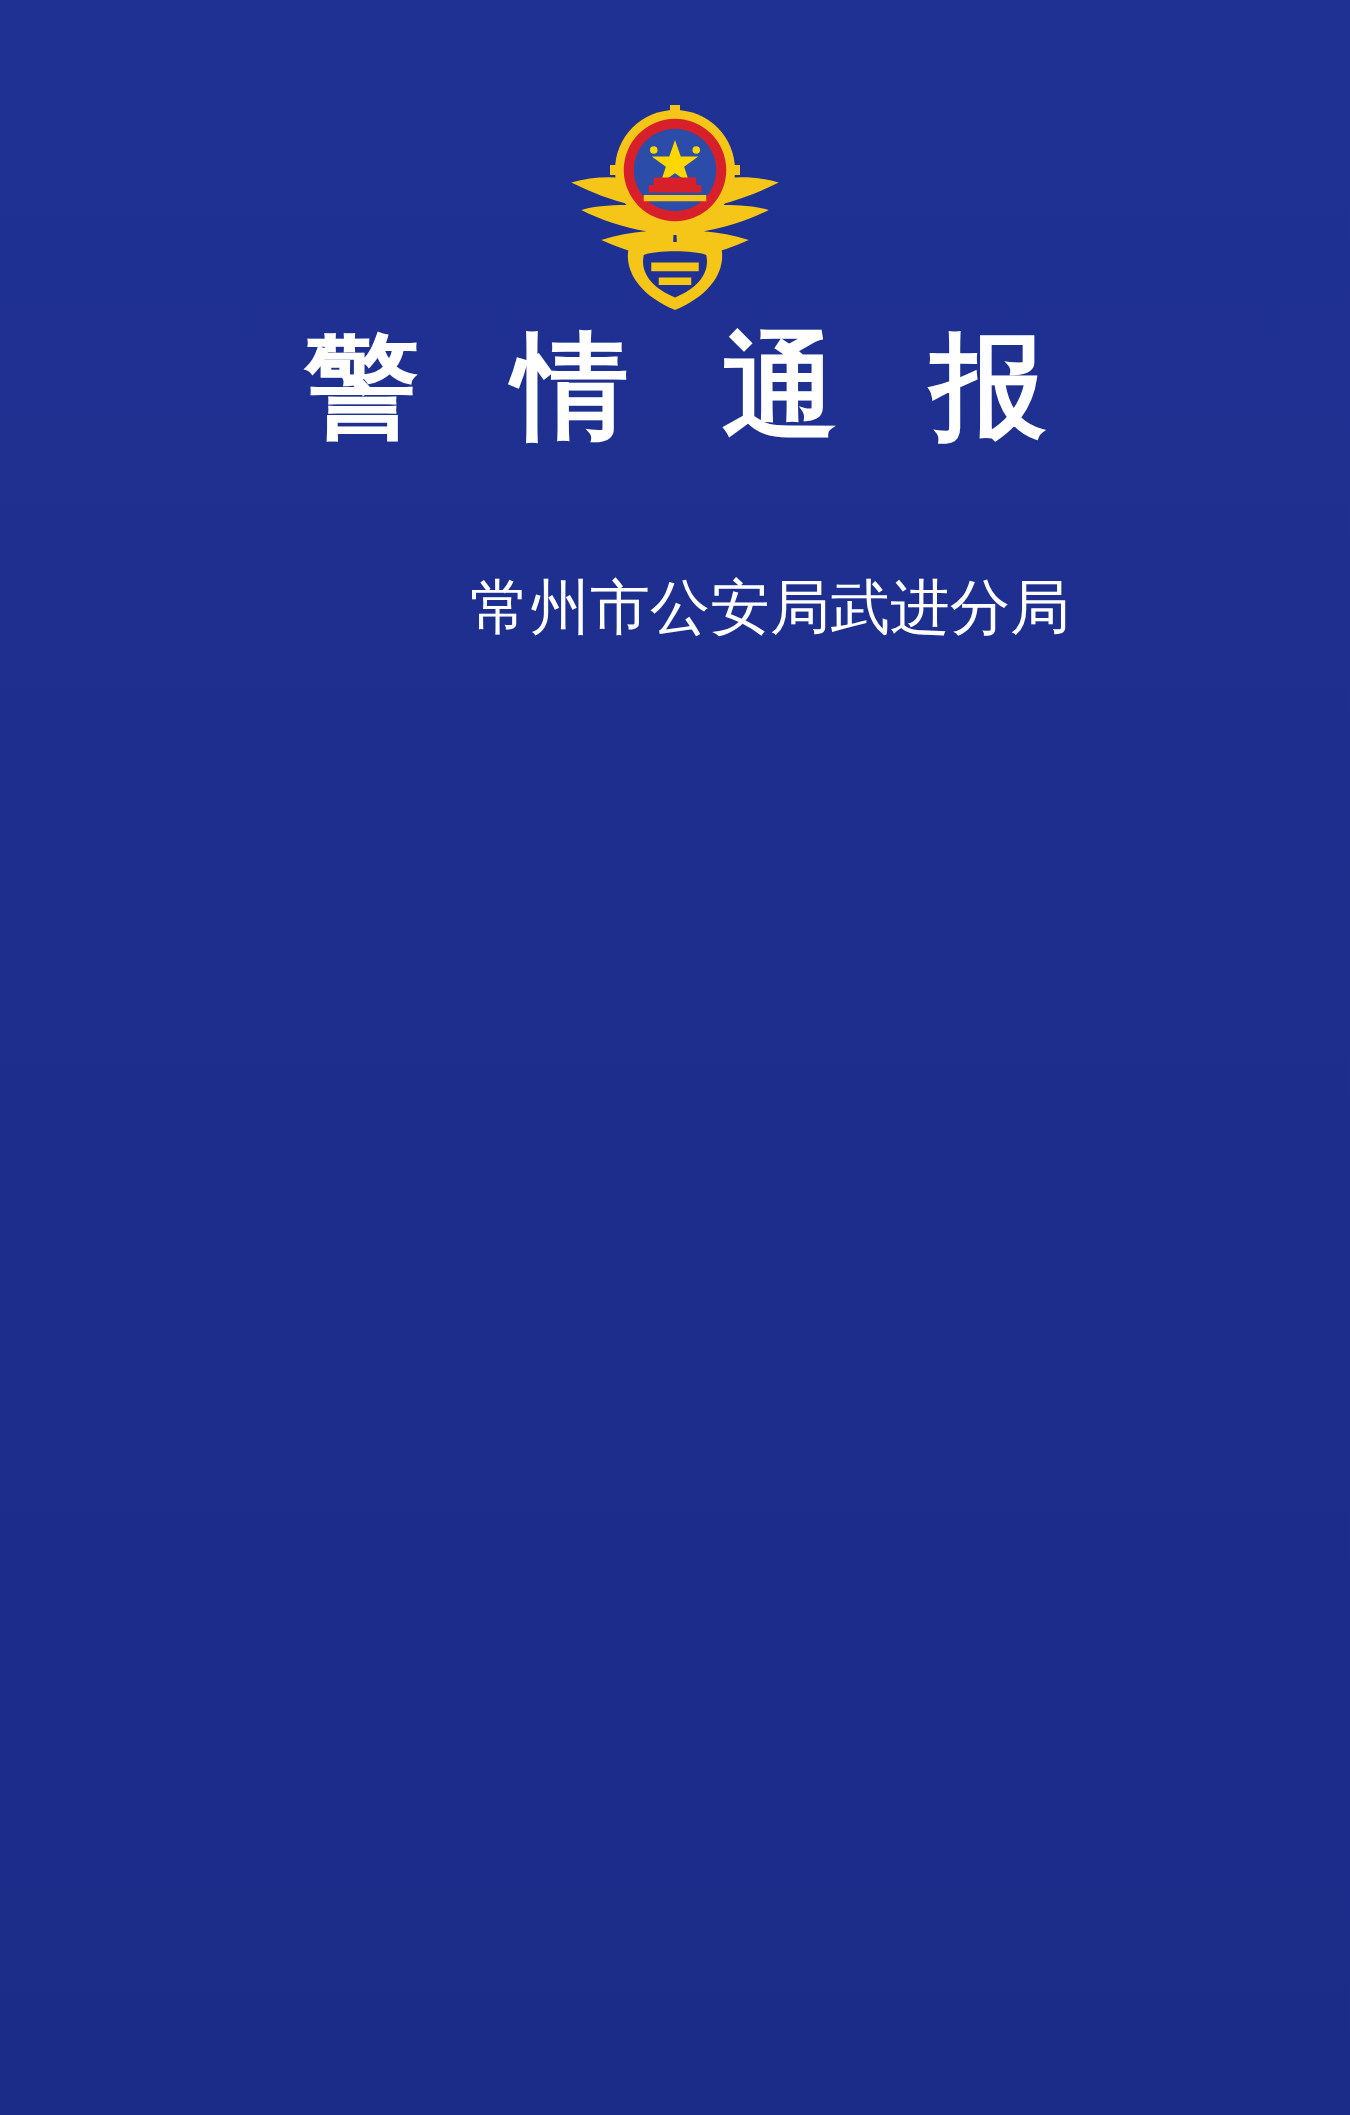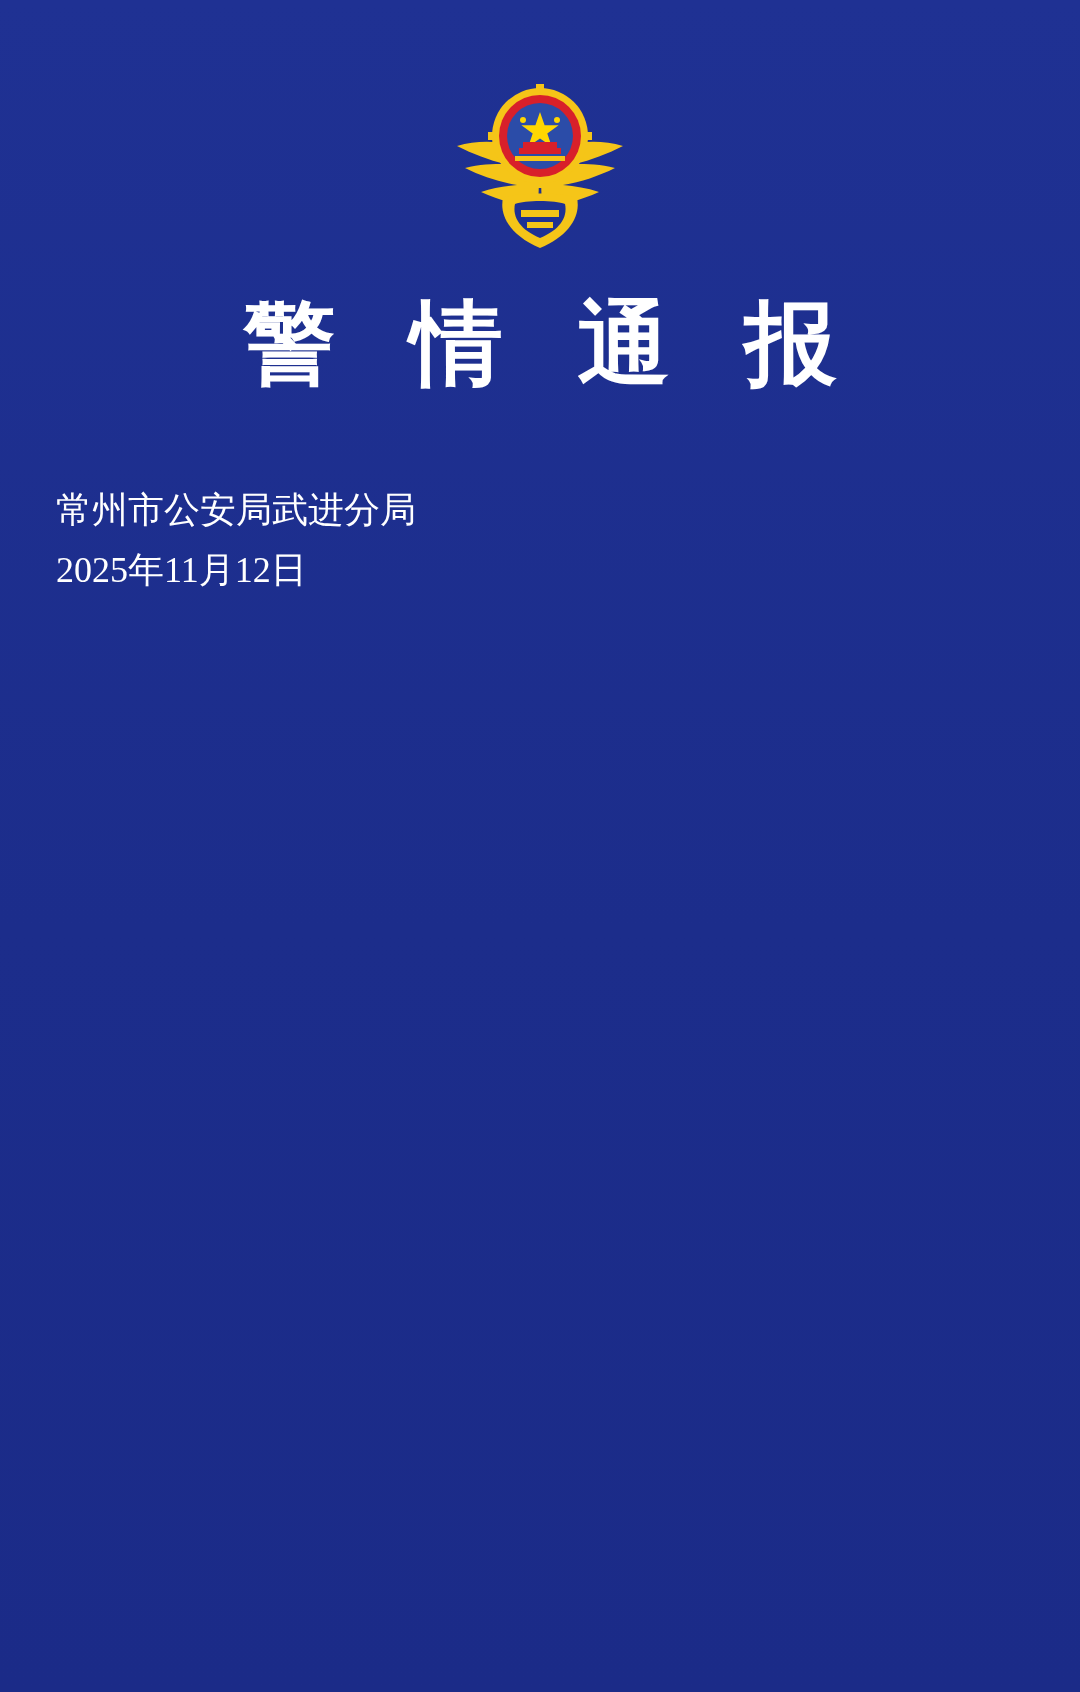--- a/index.html
+++ b/index.html
@@ -32,21 +32,20 @@
     padding-top: 80px;
   }
   .emblem {
     width: 210px;
     height: 180px;
     display: block;
   }
 
   
   .title {
-    margin-top: 34px;
     text-align: center;
     color: #ffffff;
     font-size: 92px;
     line-height: 1.1;
     letter-spacing: 26px;
     text-indent: 26px;
     font-weight: 700;
     font-family: "Liberation Serif", "DejaVu Serif", serif;
   }
 
@@ -60,22 +59,23 @@
     text-justify: inter-ideograph;
     text-indent: 2em;
     padding: 0 74px;
     font-family: "Liberation Serif", "DejaVu Serif", serif;
   }
 
   
   .signature {
     margin-top: 86px;
     padding-right: 168px;
+    text-align: right;
     color: #ffffff;
-    font-size: 36px;
+    font-size: 48px;
     line-height: 1.65;
     font-family: "Liberation Serif", "DejaVu Serif", serif;
   }
   .signature div { white-space: nowrap; }
   .sig-date { padding-right: 18px; }
 </style>
 </head>
 <body>
 
 <div class="poster">
@@ -113,16 +113,15 @@
         <rect x="148" y="52" width="9" height="8"></rect>
       </g>
     </svg>
   </div>
 
   <div class="title">警 情 通 报</div>
 
 
   <div class="signature">
     <div class="sig-issuer">常州市公安局武进分局</div>
-    <div class="sig-date">2025年11月12日</div>
   </div>
 
 </div>
 
 </body></html>

